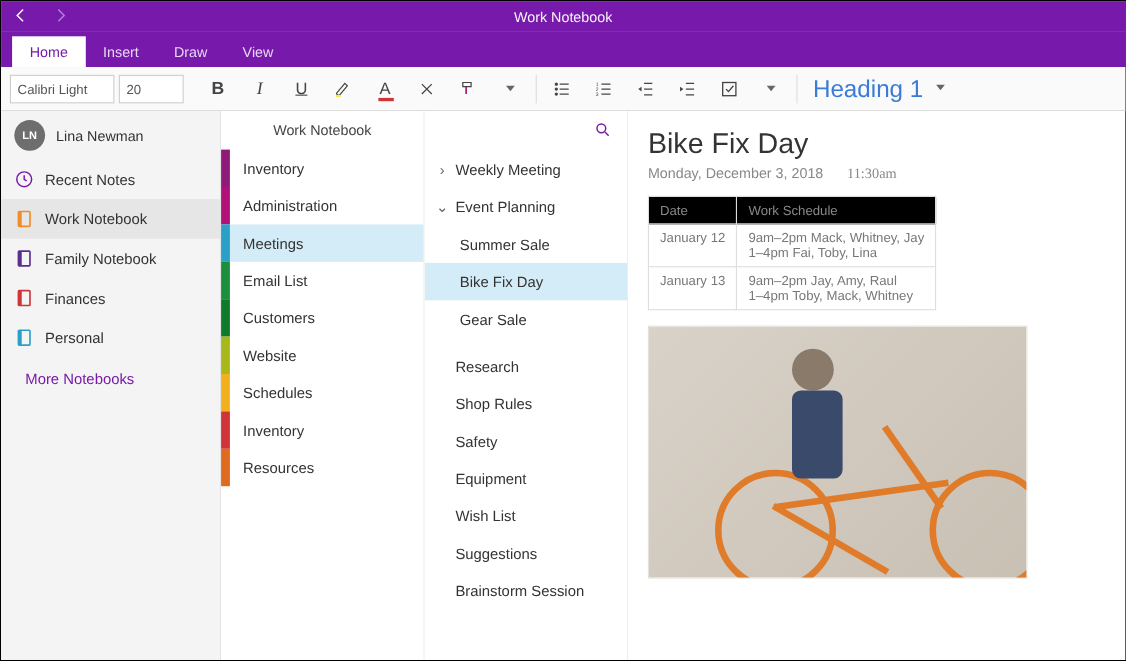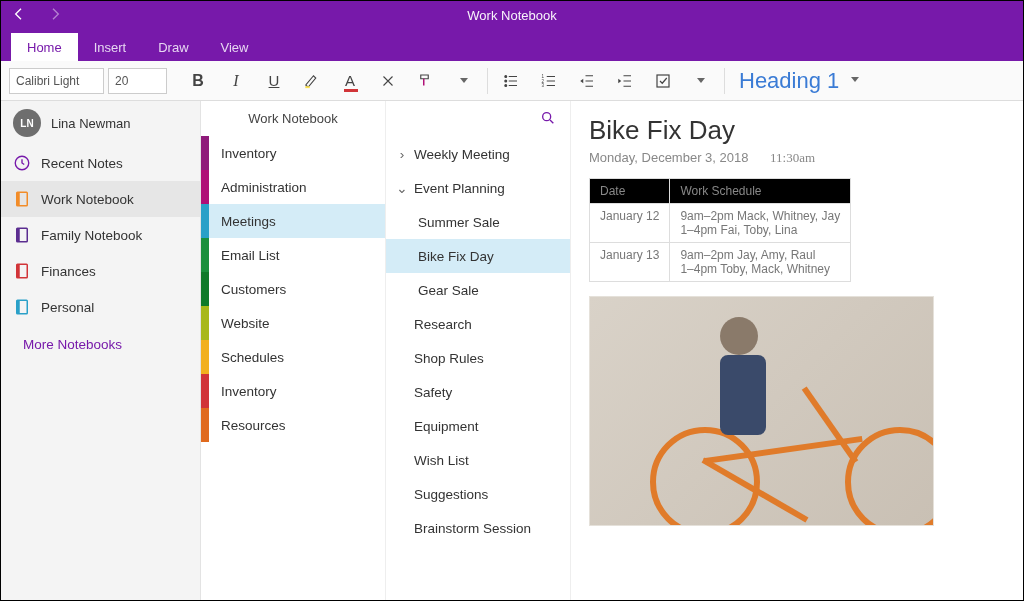--- a/index.html
+++ b/index.html
@@ -40,21 +40,21 @@
   .section-tab { width: 8px; height: 100%; }
   .section-item span { padding-left: 12px; font-size:13.5px; }
   .section-item.selected { background: #d4ecf7; }
   
   .col-pages { width: 185px; background: #fff; border-right: 1px solid #eee; display:flex; flex-direction:column;}
   .pages-header { height: 36px; display:flex; align-items:center; justify-content:flex-end; padding-right:14px; }
   .pages-header svg{ width:16px; height:16px; }
   .page-item { display:flex; align-items:center; height:34px; padding-left:10px; cursor:pointer; font-size:13.5px; gap:6px;}
   .page-item .chev { width:12px; display:flex; justify-content:center; color:#666;}
   .page-item.child { padding-left: 32px; }
-  .page-item.plain { padding-left: 28px; }
+  .page-item.plain { padding-left: 28px; align-items: flex-end; }
   .page-item.selected { background: #d4ecf7; }
   
   .col-note { flex: 1; padding: 14px 18px; overflow:hidden; background:#fff;}
   .note-title { font-family: "Calibri Light","Segoe UI Light",Arial; font-size: 26px; color: #333; margin-bottom:4px;}
   .note-meta { color:#888; font-size:13px; margin-bottom:12px;}
   .note-meta .time{ margin-left:18px;font-family:Liberation Serif, serif;}
   table.sched { border-collapse: collapse; font-size: 12px; color:#777; margin-bottom:14px;}
   table.sched th, table.sched td { border:1px solid #ddd; padding:5px 10px; text-align:left; font-weight:normal; vertical-align:top;}
   table.sched th { color:#888; background:#000000;}
   .photo { width: 345px; height: 230px; background: linear-gradient(135deg,#d9d2c8 0%,#c9c0b4 100%); position:relative; overflow:hidden; border:1px solid #e5e1da;}

